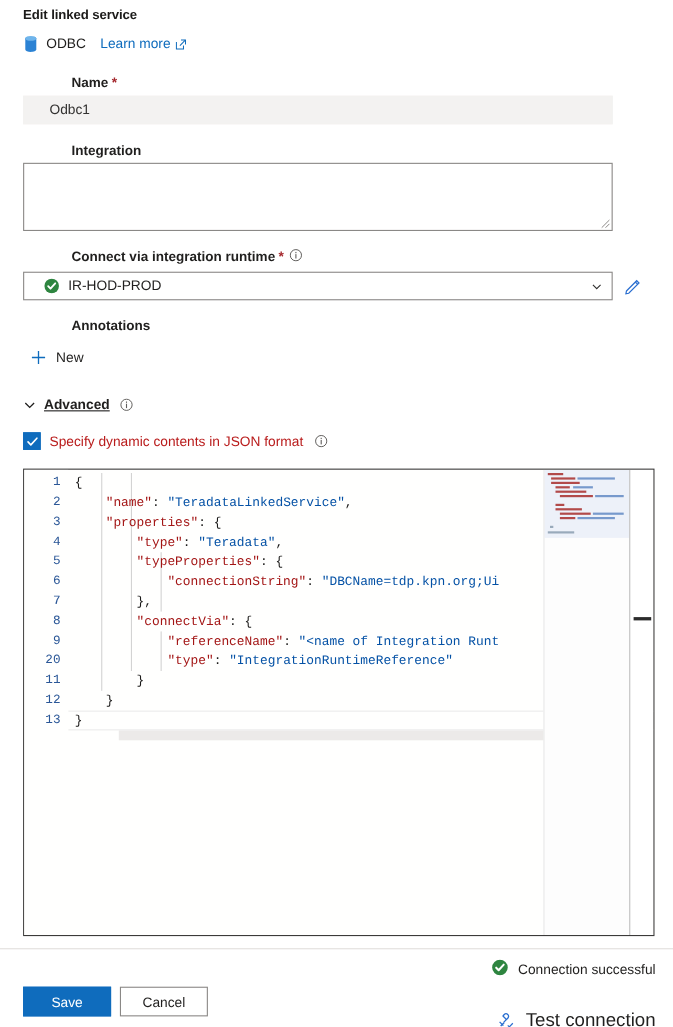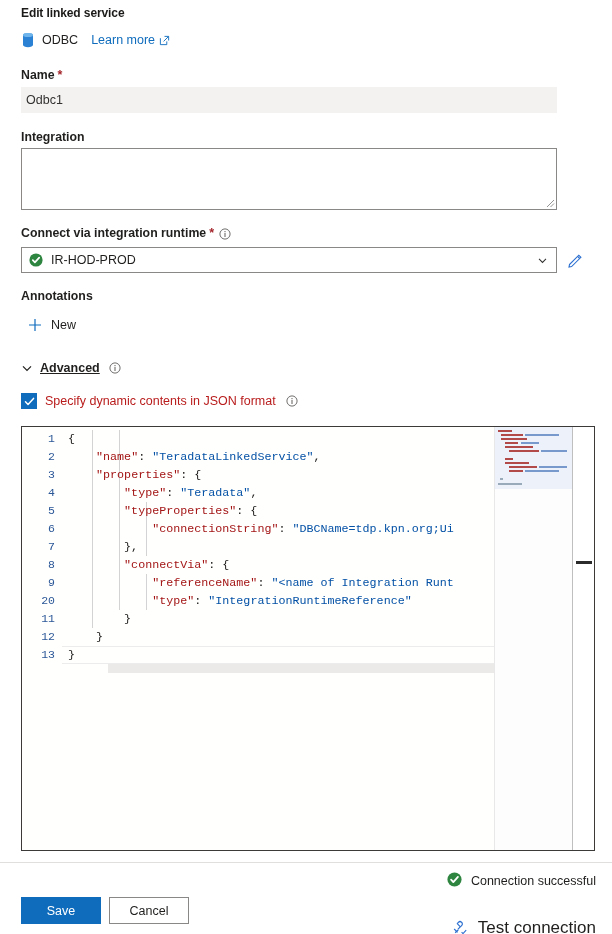--- a/index.html
+++ b/index.html
@@ -29,45 +29,45 @@
   .learn-more {
     color:#0f6cbd; font-size:12.5px; text-decoration:none;
     display:flex; align-items:center; gap:4px; cursor:pointer;
     margin-left: 6px;
   }
   .ext-icon { width:11px; height:11px; display:block; }
 
   
   .flabel {
     position:absolute; font-size:12.3px; font-weight:bold; color:#201f1e;
-    display:flex; align-items:flex-end; gap:3px; white-space:nowrap;
+    display:flex; align-items:flex-start; gap:3px; white-space:nowrap;margin-left:44px;
   }
   .req { color:#a4262c; font-weight:bold; font-size:12.5px; }
   .info-icon { width:12px; height:12px; display:block; margin-left:2px; }
 
   .txt-readonly {
     position:absolute; left:21px; width:536px; height:26px;
     background:#f3f2f1; border:1px solid #f3f2f1;
-    font-size:12.5px; color:#323130; padding:0 4px;
+    font-size:12.5px; color:#323130; padding:0 23px;
     display:flex; align-items:center;
   }
   .txt-area {
     position:absolute; left:21px; width:536px; height:62px;
     background:#fff; border:1px solid #8a8886;
     font-size:12.5px; color:#323130; padding:5px 8px;
     resize:none; font-family:"Liberation Sans", sans-serif;
   }
   .resize-grip {
     position:absolute; width:9px; height:9px; pointer-events:none;
   }
 
   .combo {
     position:absolute; left:21px; width:536px; height:26px;
     background:#fff; border:1px solid #8a8886;
-    display:flex; align-items:center; padding:0 8px 0 7px;
+    display:flex; align-items:center; padding:0 8px 0 18px;
     font-size:12.5px; color:#201f1e; cursor:pointer;
   }
   .ok-badge { width:14px; height:14px; display:block; margin-right:8px; flex:0 0 auto; }
   .combo-val { flex:1 1 auto; }
   .chev { width:11px; height:11px; display:block; flex:0 0 auto; }
   .pencil-btn {
     position:absolute; width:20px; height:20px; cursor:pointer;
     display:flex; align-items:center; justify-content:center;
   }
 

